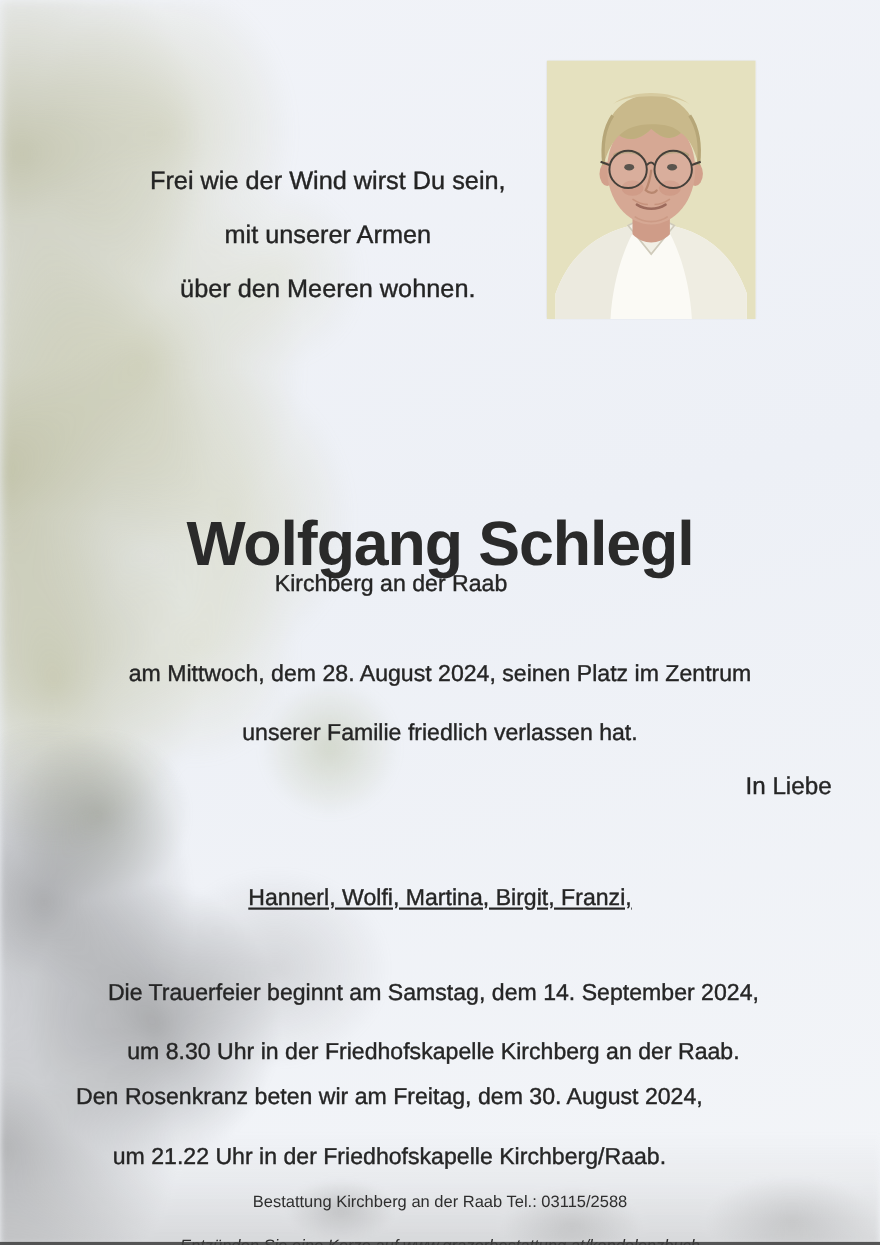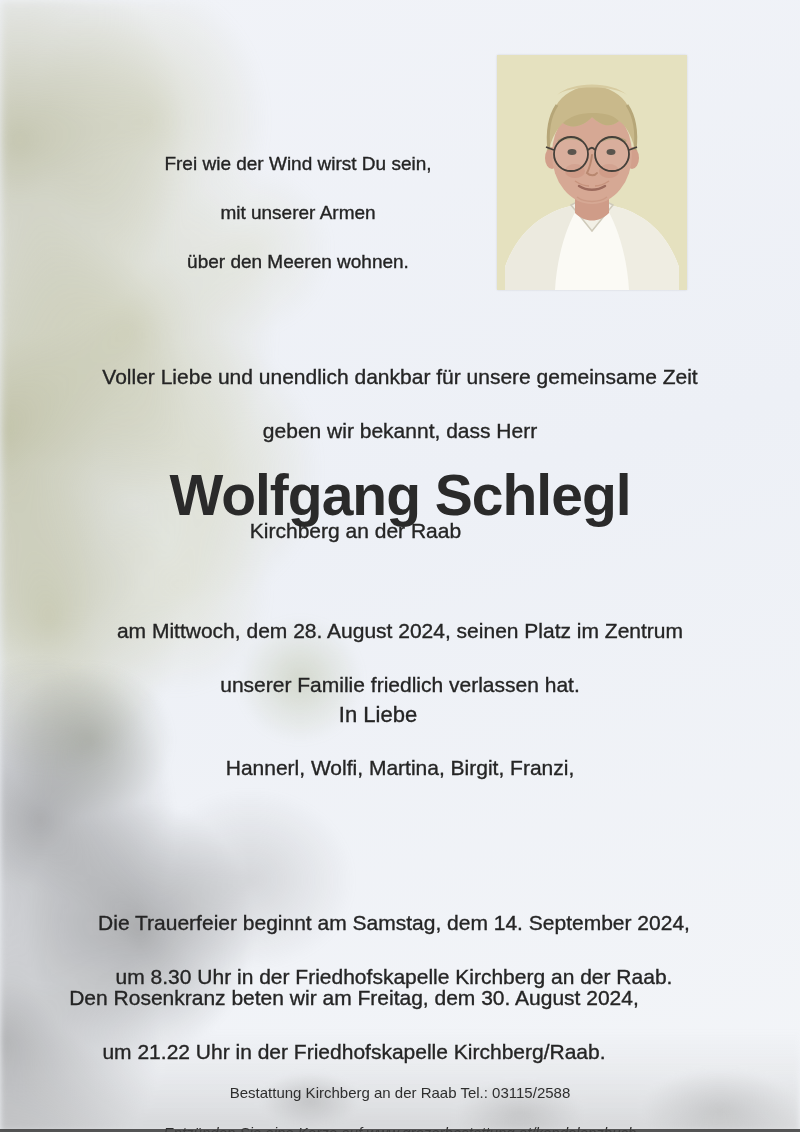--- a/index.html
+++ b/index.html
@@ -41,28 +41,28 @@
       radial-gradient(110px 60px at 720px 1110px, rgba(145,145,145,.30) 0%, rgba(145,145,145,0) 70%),
       linear-gradient(to top, rgba(170,170,170,.38) 0%, rgba(170,170,170,.12) 5%, rgba(170,170,170,0) 9%);
   }
   .bottom-line{position:absolute;left:0;bottom:0;width:800px;height:3px;background:#3c3c3c;opacity:.85;}
   
   .photo{position:absolute;left:497px;top:55px;width:190px;height:235px;box-shadow:0 0 2px rgba(0,0,0,.12);}
   .photo svg{display:block;}
   
   .tb{position:absolute;text-align:center;white-space:pre-line;}
   .thick{-webkit-text-stroke:.35px currentColor;}
-  .poem{left:38px;top:127px;width:520px;font-size:19px;line-height:24.5px;color:#242424;}
+  .poem{left:38px;top:127px;width:520px;font-size:23px;line-height:24.5px;color:#242424;}
   .announcement{left:0;top:336px;width:800px;font-size:21px;line-height:27px;}
   .name{left:0;top:464px;width:800px;font-size:57px;line-height:62px;font-weight:bold;letter-spacing:-1px;color:#2a2a2a;}
   .place{left:0;top:518px;width:711px;font-size:21px;line-height:26px;}
-  .death{left:0;top:590px;width:800px;font-size:21px;line-height:27px;}
-  .inliebe{left:0;top:701px;width:756px;font-size:22px;line-height:27px;}
-  .family{left:0;top:727px;width:800px;font-size:21px;line-height:27px;}
-  .funeral{left:0;top:882px;width:788px;font-size:21px;line-height:27px;}
+  .death{left:0;top:572px;width:800px;font-size:21px;line-height:27px;}
+  .inliebe{left:0;top:701px;width:756px;font-size:22px;line-height:27px;text-align:right;}
+  .family{left:0;top:776px;width:800px;font-size:21px;line-height:27px;text-decoration:underline;}
+  .funeral{left:0;top:862px;width:788px;font-size:21px;line-height:27px;}
   .rosary{left:0;top:957px;width:708px;font-size:21px;line-height:27px;}
   .footer{left:0;top:1063px;width:800px;font-size:15px;line-height:20px;color:#2e2e2e;}
   .footer .it{font-style:italic;}
 </style>
 </head>
 <body>
 
 <div class="page">
 
   <div class="layer bg-tree"></div>
@@ -113,24 +113,20 @@
       <path d="M80,142 C88,148 102,148 110,142" stroke="#c4917b" stroke-width="1.5" fill="none" opacity="0.6"></path>
     </svg>
   </div>
 
   <div class="tb poem thick">
     <div>Frei wie der Wind wirst Du sein,</div>
     <div>mit unserer Armen</div>
     <div>über den Meeren wohnen.</div>
   </div>
 
-  <div class="tb announcement thick">
-    <div>Voller Liebe und unendlich dankbar für unsere gemeinsame Zeit</div>
-    <div>geben wir bekannt, dass Herr</div>
-  </div>
 
   <div class="tb name">Wolfgang Schlegl</div>
   <div class="tb place thick">Kirchberg an der Raab</div>
 
   <div class="tb death thick">
     <div>am Mittwoch, dem 28. August 2024, seinen Platz im Zentrum</div>
     <div>unserer Familie friedlich verlassen hat.</div>
   </div>
 
   <div class="tb inliebe thick">In Liebe</div>

